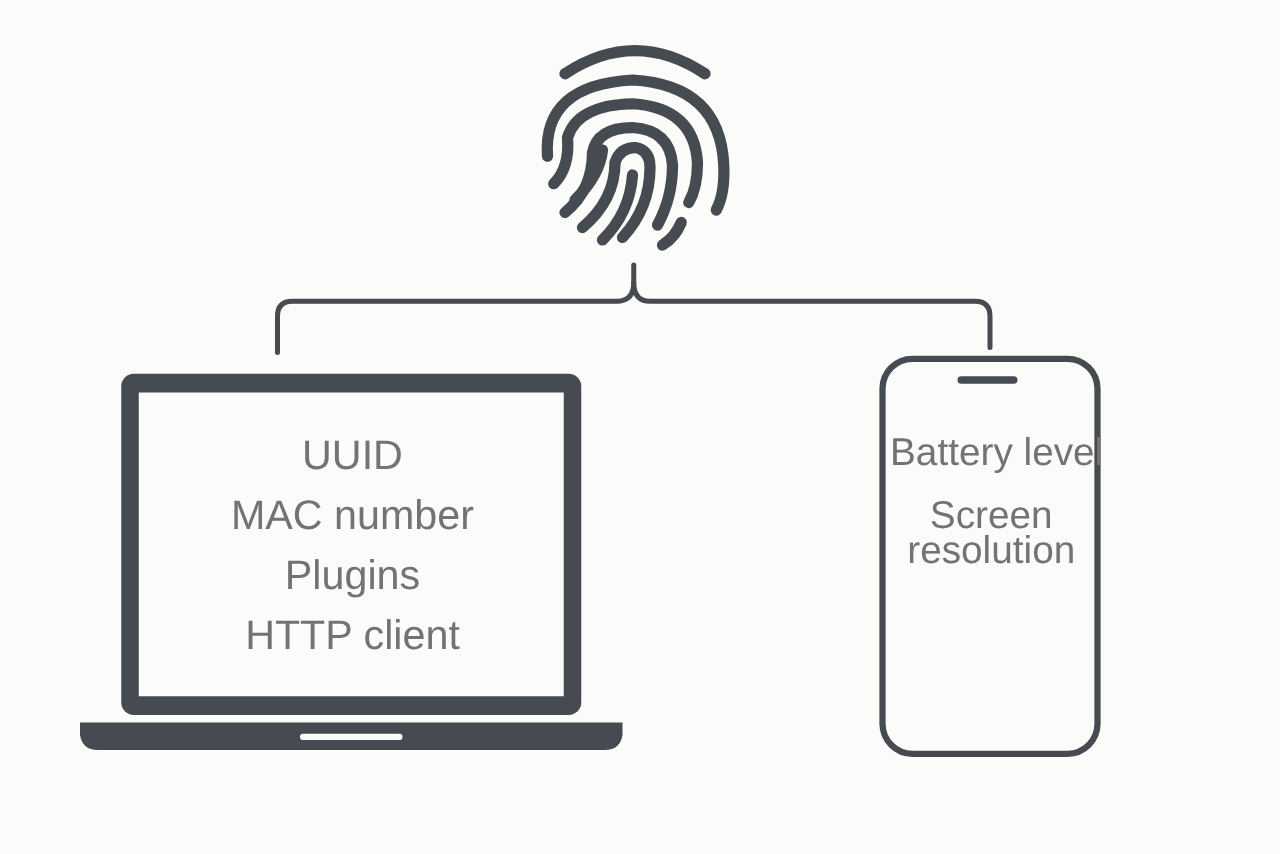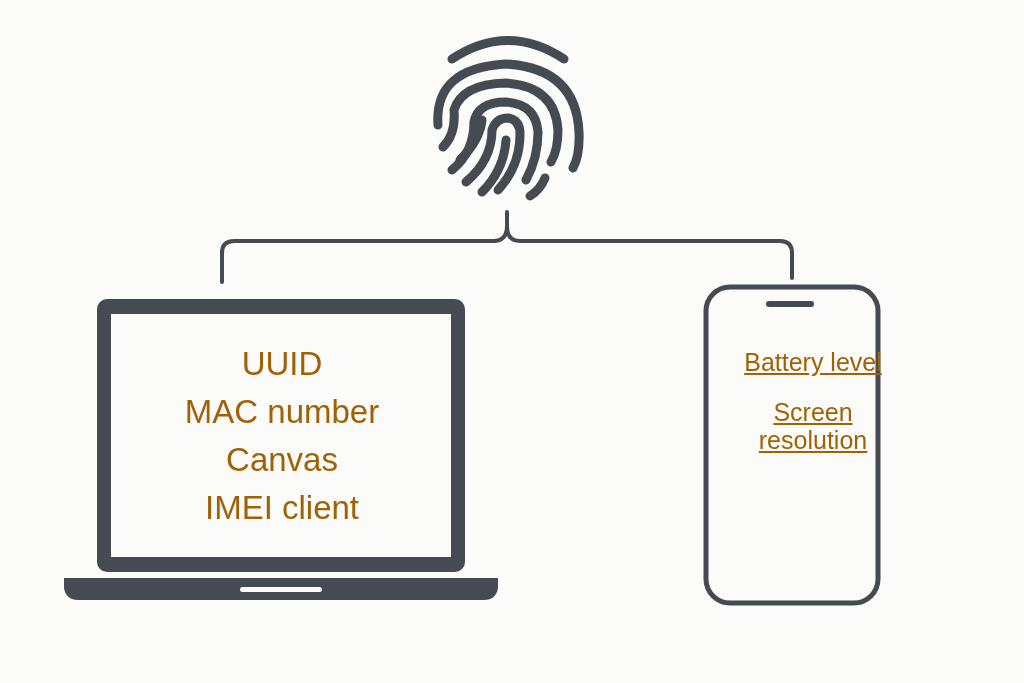--- a/index.html
+++ b/index.html
@@ -2,24 +2,24 @@
 <html><head>
   <meta charset="utf-8">
   <style>
     html, body { margin: 0; padding: 0; }
     body {
       width: 1024px; height: 683px; background: #fbfbfa; position: relative; overflow: hidden;
       font-family: "Liberation Sans", "DejaVu Sans", sans-serif; color: #3a3f44;
     }
     svg.canvas { position: absolute; left: 0; top: 0; width: 1024px; height: 683px; }
     .stroke { fill: none; stroke: #454b50; stroke-linecap: round; stroke-linejoin: round; }
-    .txt { position: absolute; text-align: center; color: #a16207; }
+    .txt { position: absolute; text-align: center; color: #737373; }
     .laptop-text { left: 110px; width: 344px; top: 340px; font-size: 33px; line-height: 48px; }
     .laptop-text div { white-space: nowrap; }
-    .phone-text { left: 732px; width: 162px; top: 348px; font-size: 25px; text-decoration: underline; }
+    .phone-text { left: 712px; width: 162px; top: 348px; font-size: 31px; }
     .phone-text .it { line-height: 28px; margin-bottom: 22px; white-space: nowrap; }
     .phone-text .it.last { margin-bottom: 16px; }
   </style>
 </head>
 <body>
 
 <svg class="canvas" viewBox="0 0 1024 683">
 
   <g class="stroke" stroke-width="9">
     <path d="M452 59 Q508 22 564 59"></path>
@@ -46,20 +46,20 @@
 
   <g>
     <rect x="706" y="287" width="172" height="316" rx="24" ry="24" fill="none" stroke="#454b50" stroke-width="5"></rect>
     <rect x="766" y="301" width="48" height="6" rx="3" fill="#454b50"></rect>
   </g>
 </svg>
 
 <div class="txt laptop-text">
   <div>UUID</div>
   <div>MAC number</div>
-  <div>Canvas</div>
-  <div>IMEI client</div>
+  <div>Plugins</div>
+  <div>HTTP client</div>
 </div>
 
 <div class="txt phone-text">
   <div class="it">Battery level</div>
   <div class="it last" style="white-space:normal;">Screen resolution</div>
 </div>
 
 </body></html>

